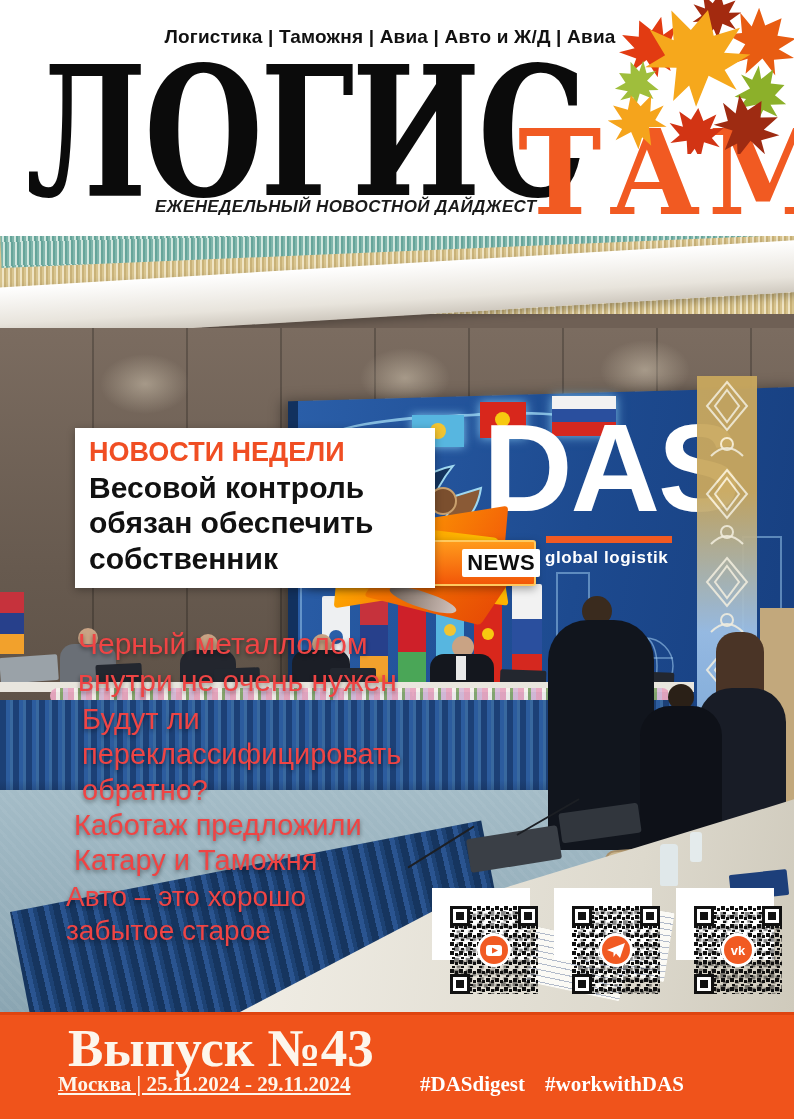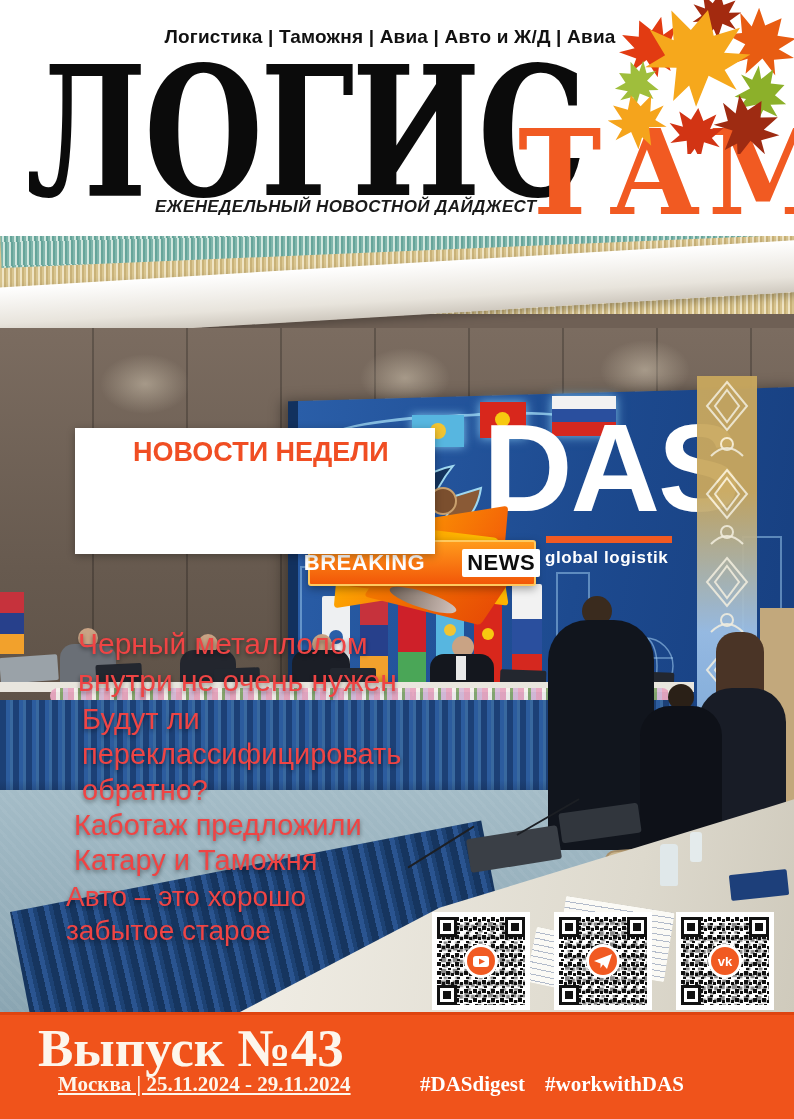--- a/index.html
+++ b/index.html
@@ -93,25 +93,25 @@
 
   
   .newsbox{top:428px;left:75px;width:332px;min-height:106px;background:#ffffff;
      padding:8px 14px 12px 14px;box-shadow:0 2px 8px rgba(0,0,0,.3);}
   .kicker{font-size:27px;font-weight:bold;line-height:1.2;}
   .nb-head{font-size:30px;font-weight:bold;color:#111;line-height:1.17;margin-top:2px;}
   .ol-head{color:#ef4444;font-weight:normal;text-shadow:0 2px 4px rgba(0,0,0,.45);line-height:1.22;}
   .subbox{top:840px;left:432px;width:340px;height:44px;background:#fff;display:flex;
      align-items:center;justify-content:center;box-shadow:0 2px 8px rgba(0,0,0,.3);}
   .subbox span{font-size:27px;font-weight:bold;color:#0d0d0d;}
-  .qr{width:98px;height:98px;background:#fff;padding:5px;box-sizing:border-box;margin-top:24px;}
+  .qr{width:98px;height:72px;background:#fff;padding:18px;box-sizing:border-box;}
 
   
   .footer{top:1012px;left:0;width:794px;height:107px;background:#f0531b;border-top:3px solid #de4410;}
-  .issue{top:1022px;left:38px;font-family:"Liberation Serif",serif;font-weight:bold;
+  .issue{top:1022px;left:68px;font-family:"Liberation Serif",serif;font-weight:bold;
      font-size:53px;line-height:1;color:#fdf6ec;}
   .dates{top:1072px;left:58px;font-family:"Liberation Serif",serif;font-weight:bold;
      font-size:21px;color:#fdf6ec;text-decoration:underline;}
   .tag{top:1072px;font-family:"Liberation Serif",serif;font-weight:bold;font-size:21px;color:#ffffff;}
 </style>
 </head>
 <body>
 
 <div class="page">
 
@@ -293,21 +293,22 @@
       <div class="abs" style="top:78px;left:70px;width:70px;height:16px;border-radius:50%;
            background:linear-gradient(90deg,#5a6068,#cfd6dd);transform:rotate(18deg);opacity:.85;"></div>
       <div class="abs bn-band">
         <span class="bn-w1">BREAKING</span>
         <span class="bn-chip"><span class="bn-w2">NEWS</span></span>
       </div>
     </div>
   </div>
 
   <div class="abs newsbox">
-    <div class="kicker" style="color:#f04e23;margin-left:44px;">НОВОСТИ НЕДЕЛИ</div>
+    <div class="kicker" style="color:#f04e23;">НОВОСТИ НЕДЕЛИ</div>
+    <div class="nb-head">Весовой контроль обязан обеспечить собственник</div>
   </div>
 
   <div class="abs ol-head" style="top:626px;left:78px;width:320px;font-size:30px;">Черный металлолом внутри не очень нужен</div>
   <div class="abs ol-head" style="top:702px;left:82px;width:318px;font-size:29px;">Будут ли переклассифицировать обратно?</div>
   <div class="abs ol-head" style="top:808px;left:74px;width:300px;font-size:29px;">Каботаж предложили Катару и Таможня</div>
   <div class="abs ol-head" style="top:880px;left:66px;width:300px;font-size:28px;">Авто – это хорошо забытое старое</div>
 
 
   <div class="abs qr" style="top:888px;left:432px;">
     <svg width="88" height="88" viewBox="0 0 88 88">

